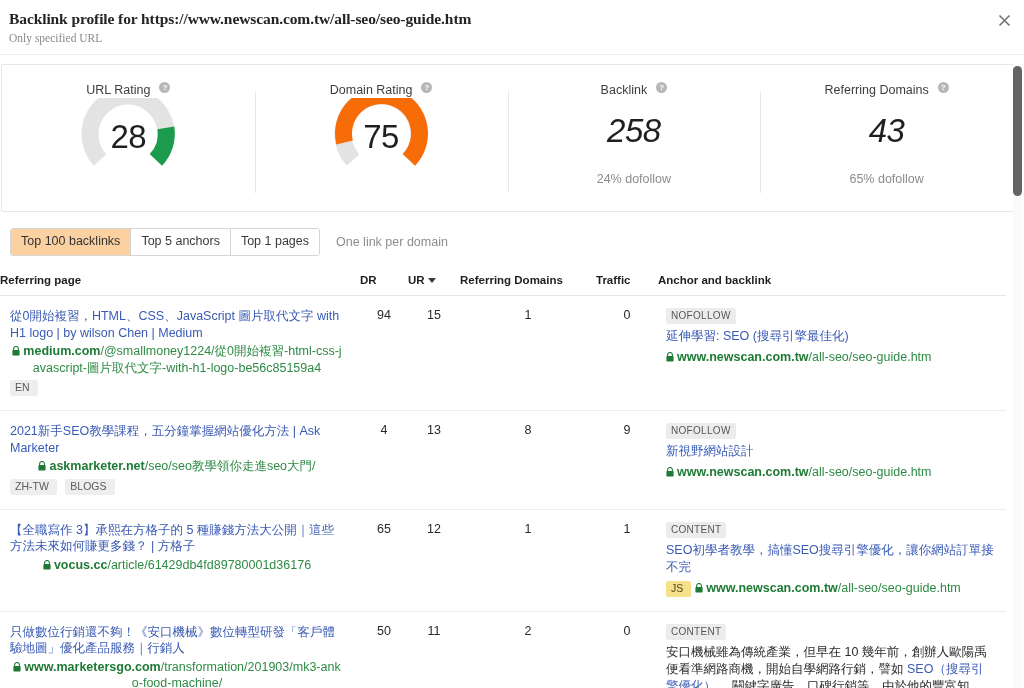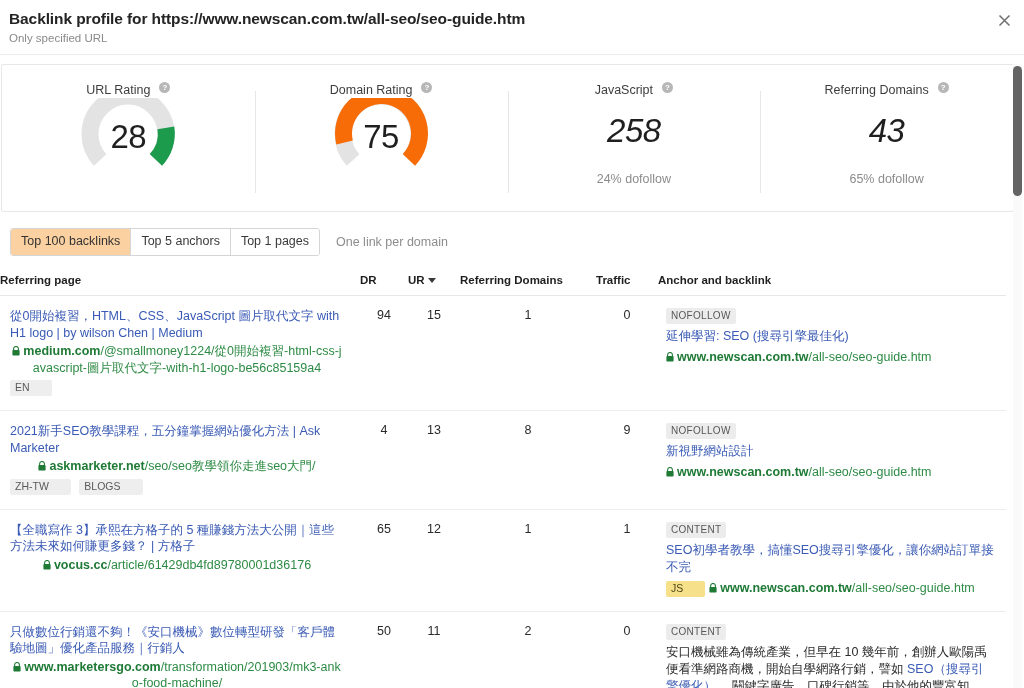--- a/index.html
+++ b/index.html
@@ -19,20 +19,21 @@
     overflow: hidden;
   }
 
   
   .hdr {
     position: relative;
     height: 55px;
     background: #ffffff;
     padding: 9px 12px 0 9px;
     border-bottom: 1px solid #ececec;
+    font-family: Liberation Serif, serif;
   }
   .hdr-title {
     font-size: 15.5px;
     font-weight: bold;
     color: #242424;
     letter-spacing: -0.1px;
     line-height: 19px;
     white-space: nowrap;
   }
   .hdr-sub {
@@ -222,21 +223,21 @@
     position: relative; top: 1px;
     margin-right: 3px;
     vertical-align: baseline;
   }
   .badges { margin-top: 4px; }
   .badge {
     display: inline-block;
     background: #eeeeee;
     color: #5a5a5a;
     font-size: 10.5px;
-    padding: 1px 22px 2px 5px;
+    padding: 1px 8px 2px 5px;
     border-radius: 2px;
     margin-right: 5px;
     line-height: 13px;
   }
   .badge.js {
     background: #f7e08a;
     color: #4d4415;
     margin-right: 4px;
   }
   .tag-nofollow, .tag-content {
@@ -327,21 +328,21 @@
           <path d="M 28.1 75.9 A 38 38 0 1 1 83.9 75.9" fill="none" stroke="#e3e3e3" stroke-width="17" stroke-linecap="butt" transform="translate(0,-14)"></path>
 
           <path d="M 83.9 75.9 A 38 38 0 1 0 19.6 58.6" fill="none" stroke="#f76c06" stroke-width="17" stroke-linecap="butt" transform="translate(0,-14)"></path>
         </svg>
         <div class="gauge-val">75</div>
       </div>
     </div>
 
     <div class="metric">
       <div class="metric-label">
-        <span>JavaScript</span>
+        <span>Backlink</span>
         <span class="qmark">?</span>
       </div>
       <div class="plain-val">258</div>
       <div class="plain-sub">24% dofollow</div>
     </div>
 
     <div class="metric">
       <div class="metric-label">
         <span>Referring Domains</span>
         <span class="qmark">?</span>

